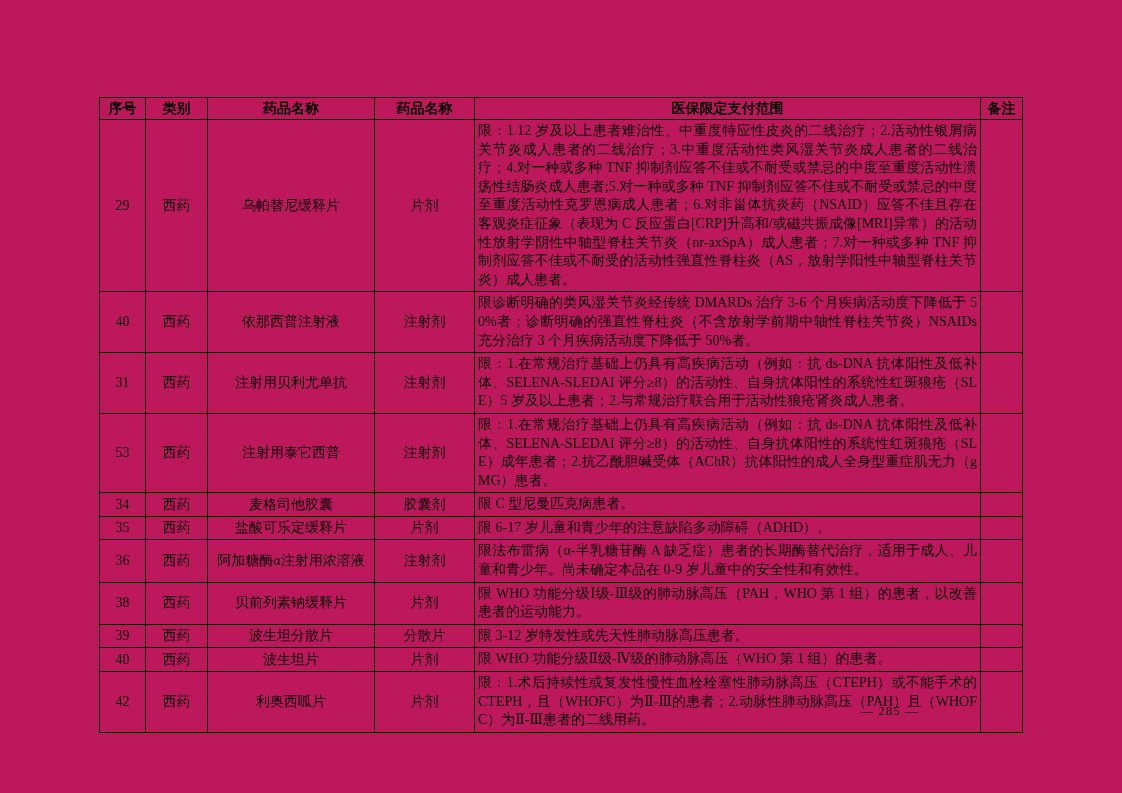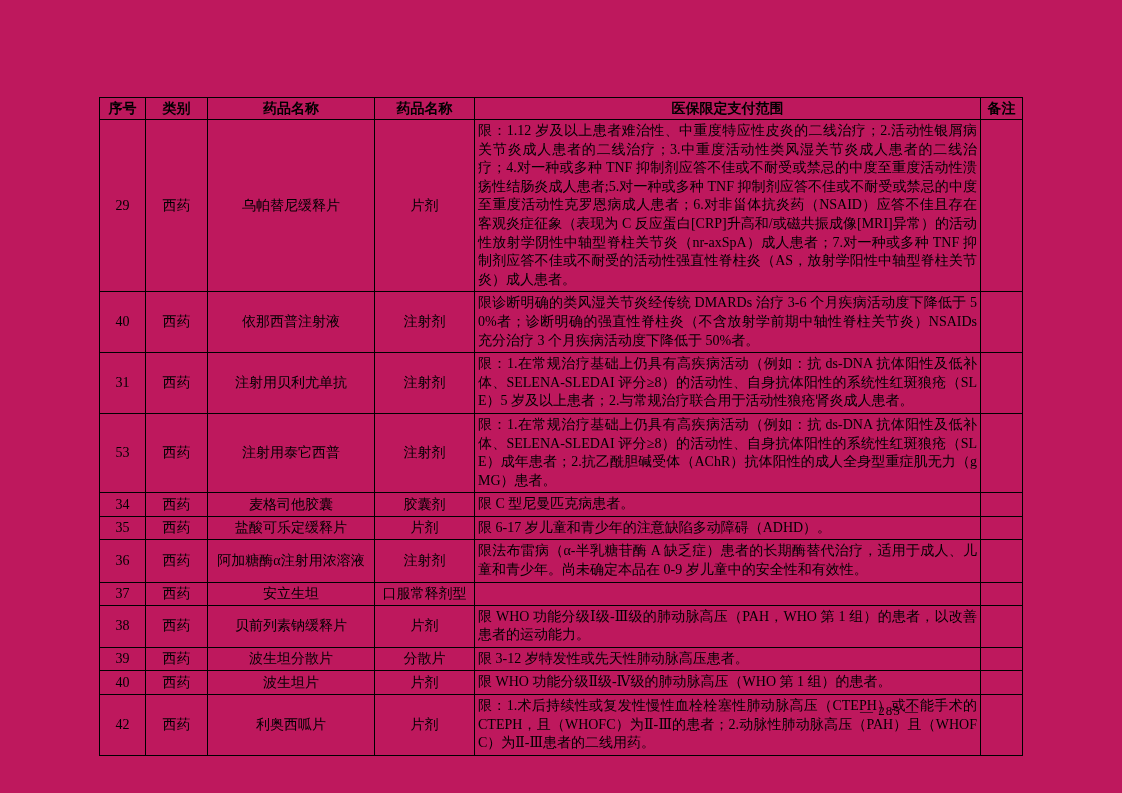--- a/index.html
+++ b/index.html
@@ -135,28 +135,20 @@
         <td class="c-remark"></td>
       </tr>
       <tr class="r-tall">
         <td class="c-center">36</td>
         <td class="c-center">西药</td>
         <td class="c-center">阿加糖酶α注射用浓溶液</td>
         <td class="c-center">注射剂</td>
         <td class="c-scope">限法布雷病（α-半乳糖苷酶 A 缺乏症）患者的长期酶替代治疗，适用于成人、儿童和青少年。尚未确定本品在 0-9 岁儿童中的安全性和有效性。</td>
         <td class="c-remark"></td>
       </tr>
-      <tr>
-        <td class="c-center">37</td>
-        <td class="c-center">西药</td>
-        <td class="c-center">安立生坦</td>
-        <td class="c-center">口服常释剂型</td>
-        <td class="c-scope"></td>
-        <td class="c-remark"></td>
-      </tr>
       <tr class="r-tall">
         <td class="c-center">38</td>
         <td class="c-center">西药</td>
         <td class="c-center">贝前列素钠缓释片</td>
         <td class="c-center">片剂</td>
         <td class="c-scope">限 WHO 功能分级Ⅰ级-Ⅲ级的肺动脉高压（PAH，WHO 第 1 组）的患者，以改善患者的运动能力。</td>
         <td class="c-remark"></td>
       </tr>
       <tr>
         <td class="c-center">39</td>

